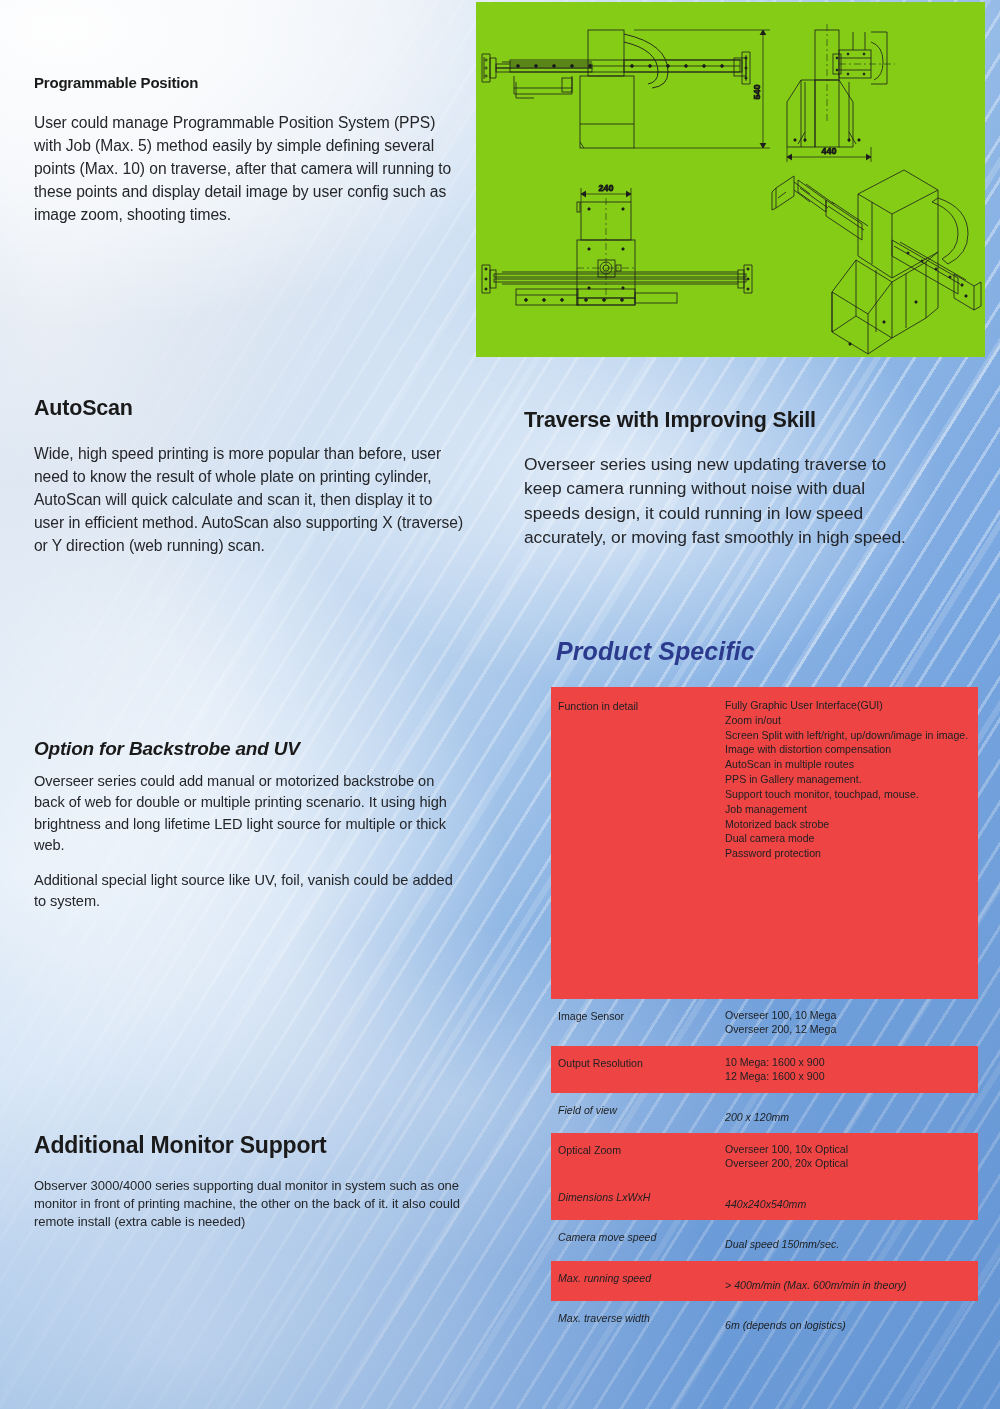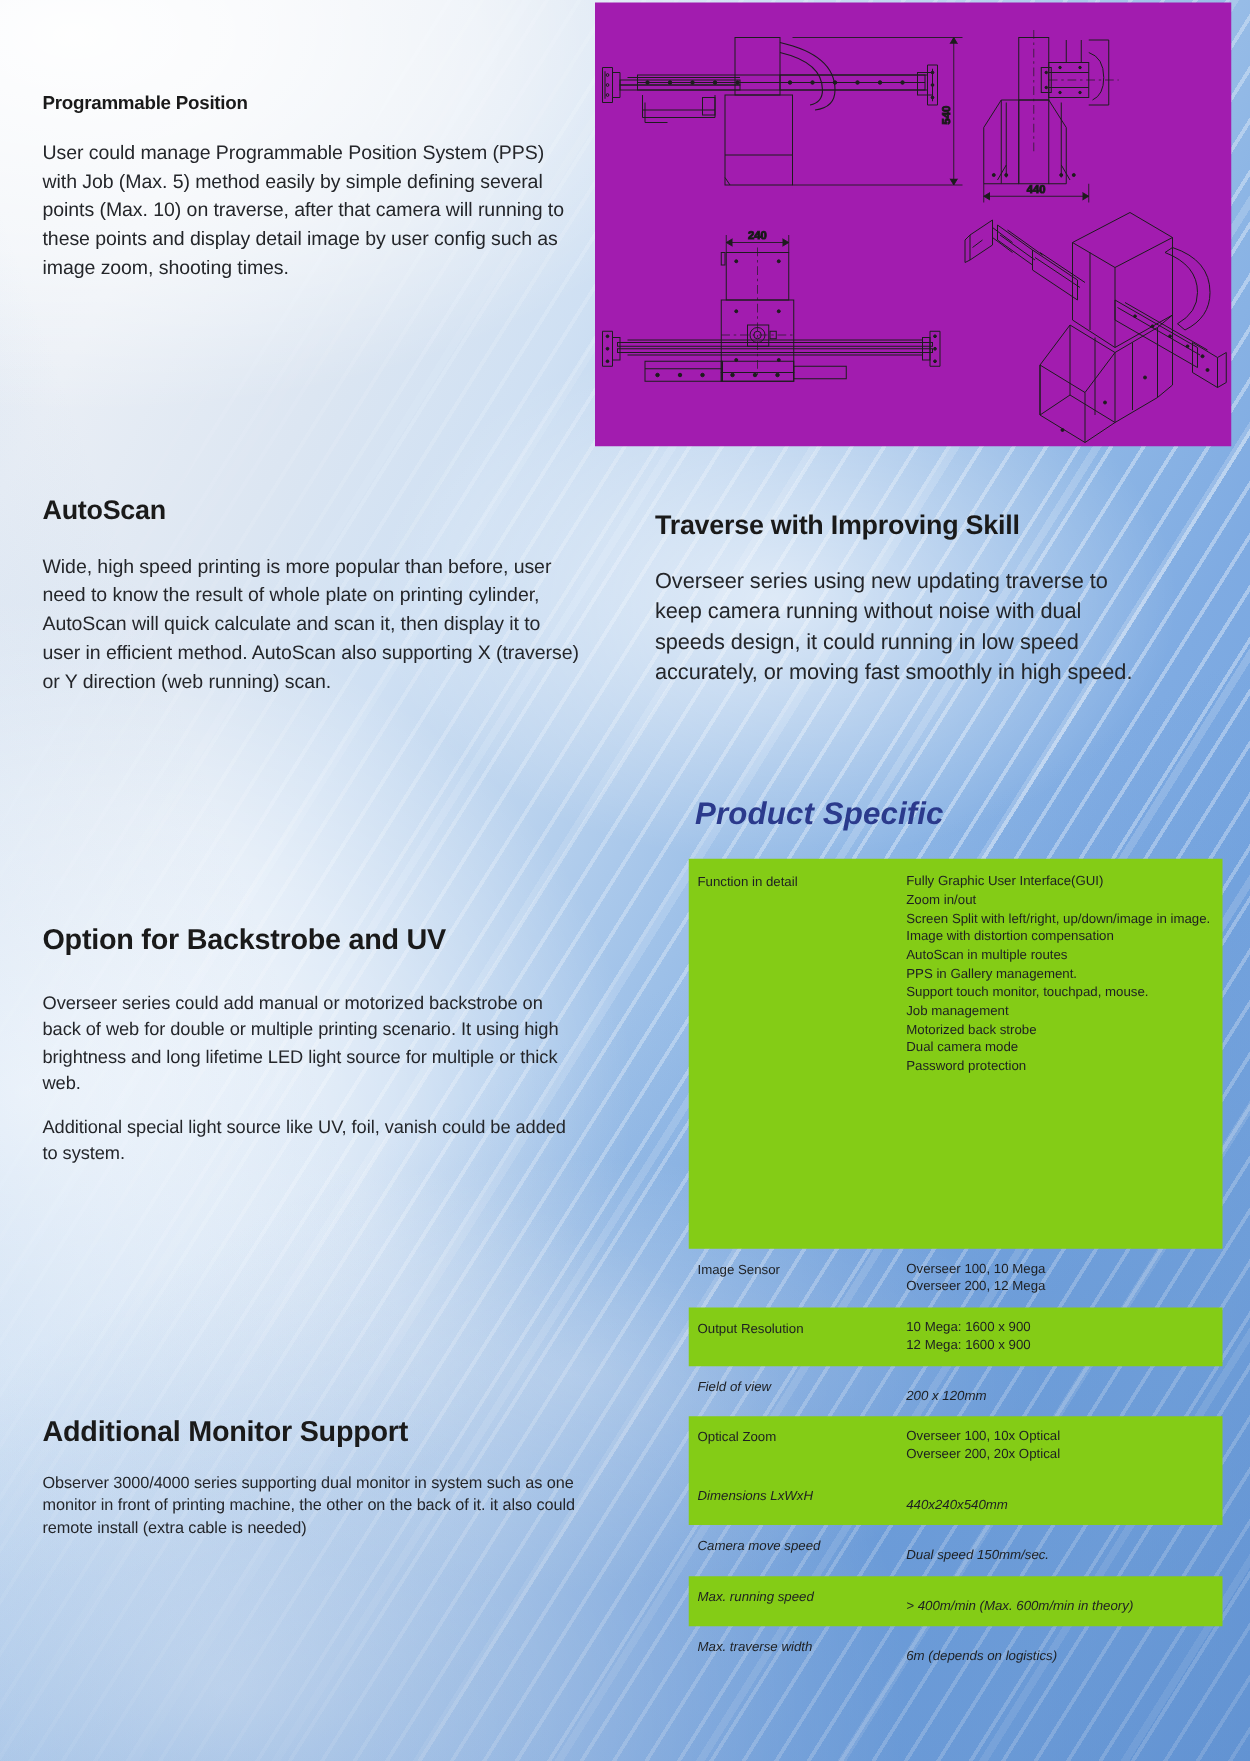--- a/index.html
+++ b/index.html
@@ -104,37 +104,37 @@
   }
 
   .block { position: absolute; }
 
   #blk-pps       { left: 34px;  top: 74px;   width: 432px; }
   #blk-autoscan  { left: 34px;  top: 396px;  width: 432px; }
   #blk-backstrobe{ left: 34px;  top: 738px;  width: 434px; }
   #blk-monitor   { left: 34px;  top: 1132px; width: 442px; }
   #blk-traverse  { left: 524px; top: 408px;  width: 400px; }
 
-  #blk-backstrobe h2.sec-title { font-size: 23px; margin-bottom: 28px; }
+  #blk-backstrobe h2.sec-title { font-size: 19px; margin-bottom: 11px; font-style: italic; }
   #blk-backstrobe p.sec-body   { font-size: 14.6px; line-height: 1.46; }
   #blk-monitor h2.sec-title    { font-size: 23px; margin-bottom: 18px; }
   #blk-monitor p.sec-body      { font-size: 13px; line-height: 1.38; }
   #blk-traverse h2.sec-title   { font-size: 21.5px; margin-bottom: 19px; }
   #blk-traverse p.sec-body     { font-size: 17.4px; line-height: 1.40; }
   #blk-autoscan h2.sec-title   { font-size: 21.5px; margin-bottom: 22px; }
   #blk-pps h2.sec-title        { font-size: 15px; margin-bottom: 21px; }
 
   
   #drawing-panel {
     position: absolute;
     left: 476px;
     top: 2px;
     width: 509px;
     height: 355px;
-    background: #a21caf;
+    background: #84cc16;
     box-sizing: border-box;
   }
   #drawing-panel svg { display: block; width: 100%; height: 100%; }
 
   
   #spec-heading {
     position: absolute;
     left: 556px;
     top: 637px;
     font-size: 25px;
@@ -149,21 +149,21 @@
     left: 551px;
     top: 687px;
     width: 427px;
   }
   .spec-row {
     display: flex;
     align-items: flex-start;
     box-sizing: border-box;
     padding: 9px 6px 9px 7px;
   }
-  .spec-row.shaded { background: #84cc16; }
+  .spec-row.shaded { background: #ef4444; }
   .spec-row.plain  { background: transparent; }
   .spec-label {
     width: 127px;
     flex: 0 0 127px;
     font-size: 10.6px;
     color: #1d1f22;
     line-height: 1.35;
     padding-top: 1px;
   }
   .spec-value {

